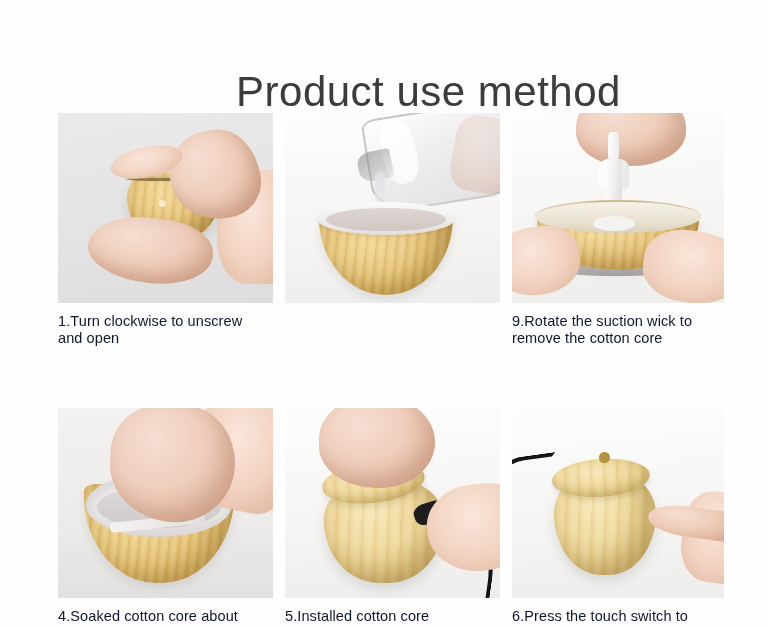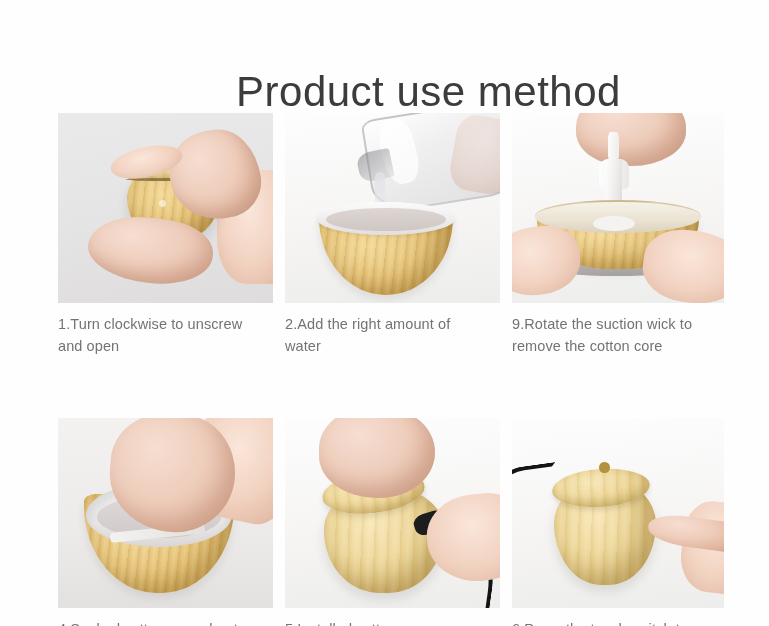--- a/index.html
+++ b/index.html
@@ -52,22 +52,22 @@
     height: 190px;
     overflow: hidden;
     background: #e4e3e4;
   }
   .row2 .step-figure {
     height: 190px;
   }
   .step-caption {
     padding: 10px 0 0 0;
     font-size: 14.5px;
-    line-height: 22px;
-    color: #737373;
+    line-height: 17px;
+    color: #0f172a;
     letter-spacing: 0.1px;
     white-space: pre-line;
     font-family: "Liberation Sans", sans-serif;
   }
   .row-gap-spacer {
     height: 61px;
   }
 
   
   .scene {
@@ -480,22 +480,20 @@
           <div class="s2-arm skin-2"></div>
           <div class="s2-jug"></div>
           <div class="s2-jug-hl"></div>
           <div class="s2-spout"></div>
           <div class="s2-stream"></div>
           <div class="s2-bowl wood"></div>
           <div class="s2-rim"></div>
           <div class="s2-water-surface"></div>
         </div>
       </div>
-      <div class="step-caption">2.Add the right amount of
-    water</div>
     </div>
 
     <div class="step row1">
       <div class="step-figure">
         <div class="scene">
           <div class="bg-white"></div>
           <div class="s3-hand skin"></div>
           <div class="s3-wick-tip"></div>
           <div class="s3-wick-cap"></div>
           <div class="s3-wick"></div>

